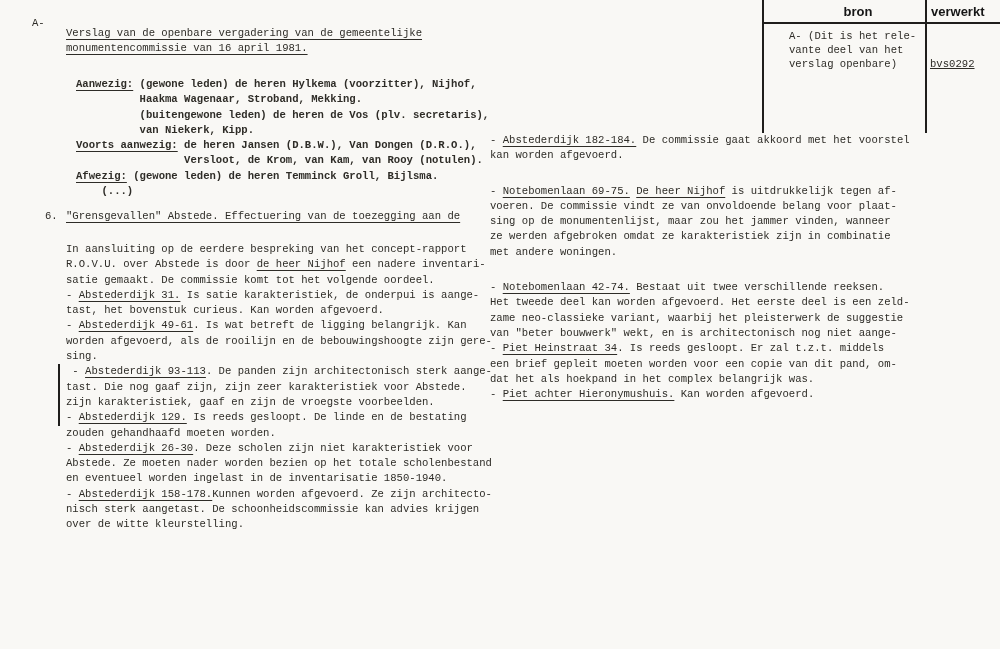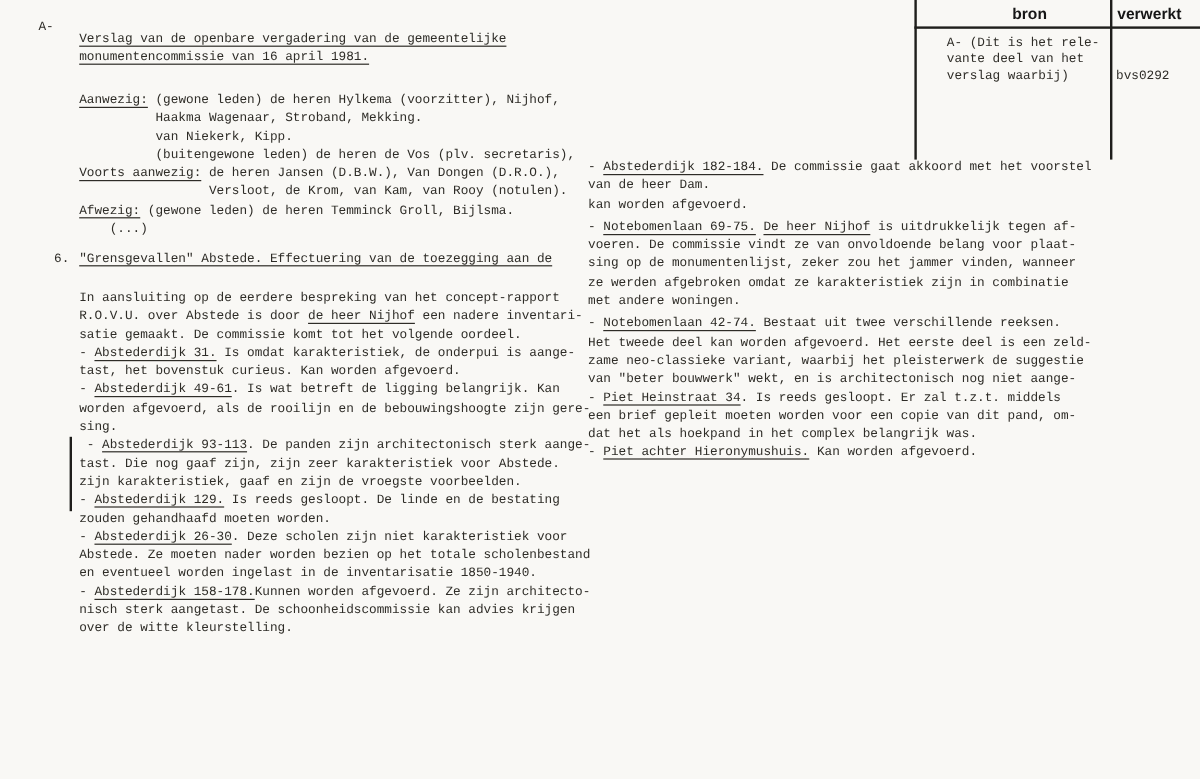--- a/index.html
+++ b/index.html
@@ -9,59 +9,59 @@
     background:var(--paper,#f9f8f5);
     overflow:hidden;
     color:var(--ink,#2e2c27);
     font-family:"Liberation Mono","DejaVu Sans Mono",monospace;
   }
   .abs{position:absolute;}
   .mono{font-size:10.6px;line-height:15.3px;letter-spacing:0;}
   .line{white-space:pre;}
   .u{text-decoration:underline;text-underline-offset:2.5px;text-decoration-thickness:1px;}
   .para{margin:0;}
-  .para.gap{margin-top:4px;}
+  .para.gap{margin-top:20px;}
   .rule{position:absolute;background:var(--rule,#1f1e1c);}
   .sans{font-family:"Liberation Sans","DejaVu Sans",sans-serif;color:#161616;}
   .hdr{font-size:13px;font-weight:bold;line-height:18px;}
 </style>
 </head>
 <body>
 
 <div class="page">
 
   <span class="abs mono" style="left:32px;top:16px;">A-</span>
 
   <div class="abs mono" style="left:66px;top:26px;">
       <div class="line"><span class="u">Verslag van de openbare vergadering van de gemeentelijke</span></div>
       <div class="line"><span class="u">monumentencommissie van 16 april 1981.</span></div>
     </div>
 
-  <div class="abs mono" style="left:66px;top:77px;">
+  <div class="abs mono" style="left:76px;top:77px;font-weight:bold;">
       <div class="line"><span class="u">Aanwezig:</span><span> (gewone leden) de heren Hylkema (voorzitter), Nijhof,</span></div>
       <div class="line"><span>          Haakma Wagenaar, Stroband, Mekking.</span></div>
+      <div class="line"><span>          (buitengewone leden) de heren de Vos (plv. secretaris),</span></div>
       <div class="line"><span>          van Niekerk, Kipp.</span></div>
-      <div class="line"><span>          (buitengewone leden) de heren de Vos (plv. secretaris),</span></div>
       <div class="line"><span class="u">Voorts aanwezig:</span><span> de heren Jansen (D.B.W.), Van Dongen (D.R.O.),</span></div>
       <div class="line"><span>                 Versloot, de Krom, van Kam, van Rooy (notulen).</span></div>
       <div class="line"><span class="u">Afwezig:</span><span> (gewone leden) de heren Temminck Groll, Bijlsma.</span></div>
       <div class="line"><span>    (...)</span></div>
     </div>
 
   <span class="abs mono" style="left:45px;top:209px;">6.</span>
 
   <div class="abs mono" style="left:66px;top:209px;">
       <div class="line"><span class="u">"Grensgevallen" Abstede. Effectuering van de toezegging aan de</span></div>
     </div>
 
   <div class="abs mono" style="left:66px;top:242px;">
       <div class="line"><span>In aansluiting op de eerdere bespreking van het concept-rapport</span></div>
       <div class="line"><span>R.O.V.U. over Abstede is door </span><span class="u">de heer Nijhof</span><span> een nadere inventari-</span></div>
       <div class="line"><span>satie gemaakt. De commissie komt tot het volgende oordeel.</span></div>
-      <div class="line"><span>- </span><span class="u">Abstederdijk 31.</span><span> Is omdat karakteristiek, de onderpui is aange-</span></div>
+      <div class="line"><span>- </span><span class="u">Abstederdijk 31.</span><span> Is satie karakteristiek, de onderpui is aange-</span></div>
       <div class="line"><span>tast, het bovenstuk curieus. Kan worden afgevoerd.</span></div>
       <div class="line"><span>- </span><span class="u">Abstederdijk 49-61</span><span>. Is wat betreft de ligging belangrijk. Kan</span></div>
       <div class="line"><span>worden afgevoerd, als de rooilijn en de bebouwingshoogte zijn gere-</span></div>
       <div class="line"><span>sing.</span></div>
       <div class="line"><span> - </span><span class="u">Abstederdijk 93-113</span><span>. De panden zijn architectonisch sterk aange-</span></div>
       <div class="line"><span>tast. Die nog gaaf zijn, zijn zeer karakteristiek voor Abstede.</span></div>
       <div class="line"><span>zijn karakteristiek, gaaf en zijn de vroegste voorbeelden.</span></div>
       <div class="line"><span>- </span><span class="u">Abstederdijk 129.</span><span> Is reeds gesloopt. De linde en de bestating</span></div>
       <div class="line"><span>zouden gehandhaafd moeten worden.</span></div>
       <div class="line"><span>- </span><span class="u">Abstederdijk 26-30</span><span>. Deze scholen zijn niet karakteristiek voor</span></div>
@@ -70,29 +70,28 @@
       <div class="line"><span>- </span><span class="u">Abstederdijk 158-178.</span><span>Kunnen worden afgevoerd. Ze zijn architecto-</span></div>
       <div class="line"><span>nisch sterk aangetast. De schoonheidscommissie kan advies krijgen</span></div>
       <div class="line"><span>over de witte kleurstelling.</span></div>
     </div>
 
   <div class="rule" style="left:58px;top:364px;width:2px;height:62px;"></div>
 
   <div class="abs mono" style="left:490px;top:133px;">
       <div class="para">
         <div class="line"><span>- </span><span class="u">Abstederdijk 182-184.</span><span> De commissie gaat akkoord met het voorstel</span></div>
-        <div class="line"><span>van de heer Dam.</span></div>
       </div>
       <div class="para">
         <div class="line"><span>kan worden afgevoerd.</span></div>
       </div>
       <div class="para gap">
         <div class="line"><span>- </span><span class="u">Notebomenlaan 69-75.</span><span> </span><span class="u">De heer Nijhof</span><span> is uitdrukkelijk tegen af-</span></div>
         <div class="line"><span>voeren. De commissie vindt ze van onvoldoende belang voor plaat-</span></div>
-        <div class="line"><span>sing op de monumentenlijst, zeker zou het jammer vinden, wanneer</span></div>
+        <div class="line"><span>sing op de monumentenlijst, maar zou het jammer vinden, wanneer</span></div>
         <div class="line"><span>ze werden afgebroken omdat ze karakteristiek zijn in combinatie</span></div>
         <div class="line"><span>met andere woningen.</span></div>
       </div>
       <div class="para gap">
         <div class="line"><span>- </span><span class="u">Notebomenlaan 42-74.</span><span> Bestaat uit twee verschillende reeksen.</span></div>
         <div class="line"><span>Het tweede deel kan worden afgevoerd. Het eerste deel is een zeld-</span></div>
         <div class="line"><span>zame neo-classieke variant, waarbij het pleisterwerk de suggestie</span></div>
         <div class="line"><span>van "beter bouwwerk" wekt, en is architectonisch nog niet aange-</span></div>
       </div>
       <div class="para">
@@ -109,18 +108,18 @@
     <div class="rule" style="left:762px;top:0;width:2px;height:133px;"></div>
     <div class="rule" style="left:925px;top:0;width:2px;height:133px;"></div>
     <div class="rule" style="left:762px;top:22px;width:238px;height:2px;"></div>
 
     <div class="abs sans hdr" style="left:764px;top:3px;width:188px;text-align:center;">bron</div>
     <div class="abs sans hdr" style="left:931px;top:3px;">verwerkt</div>
 
     <div class="abs mono" style="left:777px;top:29px;line-height:14.2px;margin-left:12px;">
         <div class="line"><span>A- (Dit is het rele-</span></div>
         <div class="line"><span>vante deel van het</span></div>
-        <div class="line"><span>verslag waarbij)</span></div>
+        <div class="line"><span>verslag openbare)</span></div>
       </div>
-    <div class="abs mono" style="left:930px;top:57px;">bvs0292</div>
+    <div class="abs mono" style="left:930px;top:57px;text-decoration:underline;">bvs0292</div>
   </div>
 
 </div>
 
 </body></html>

